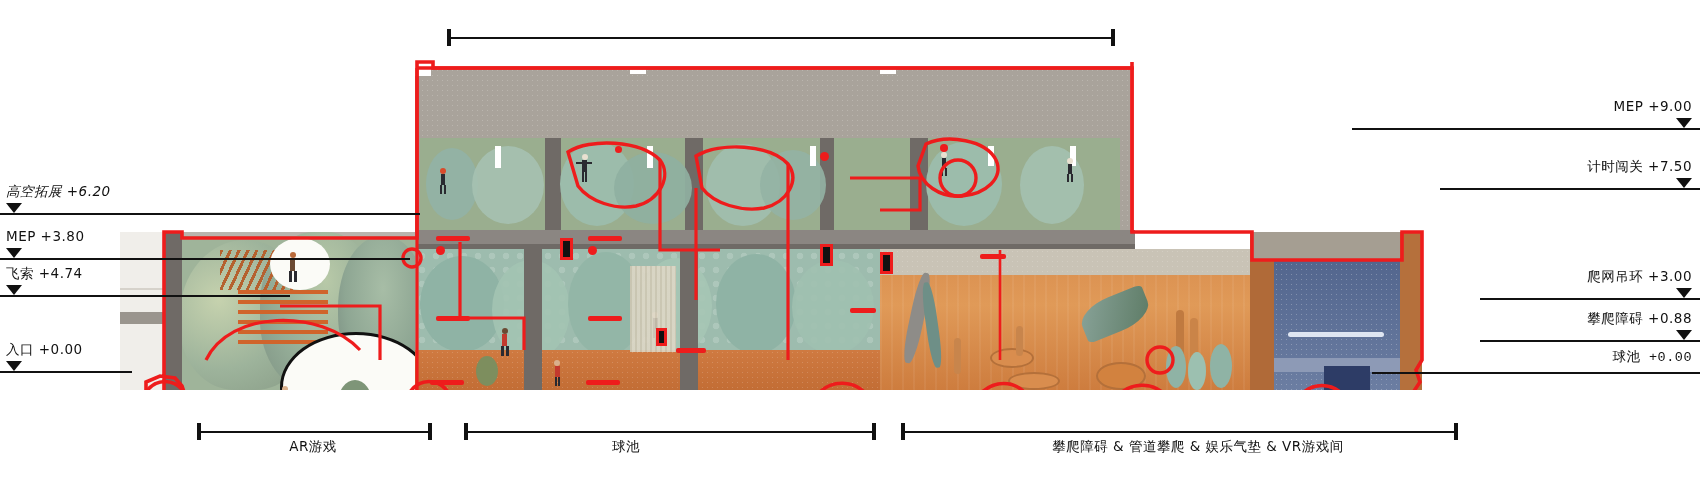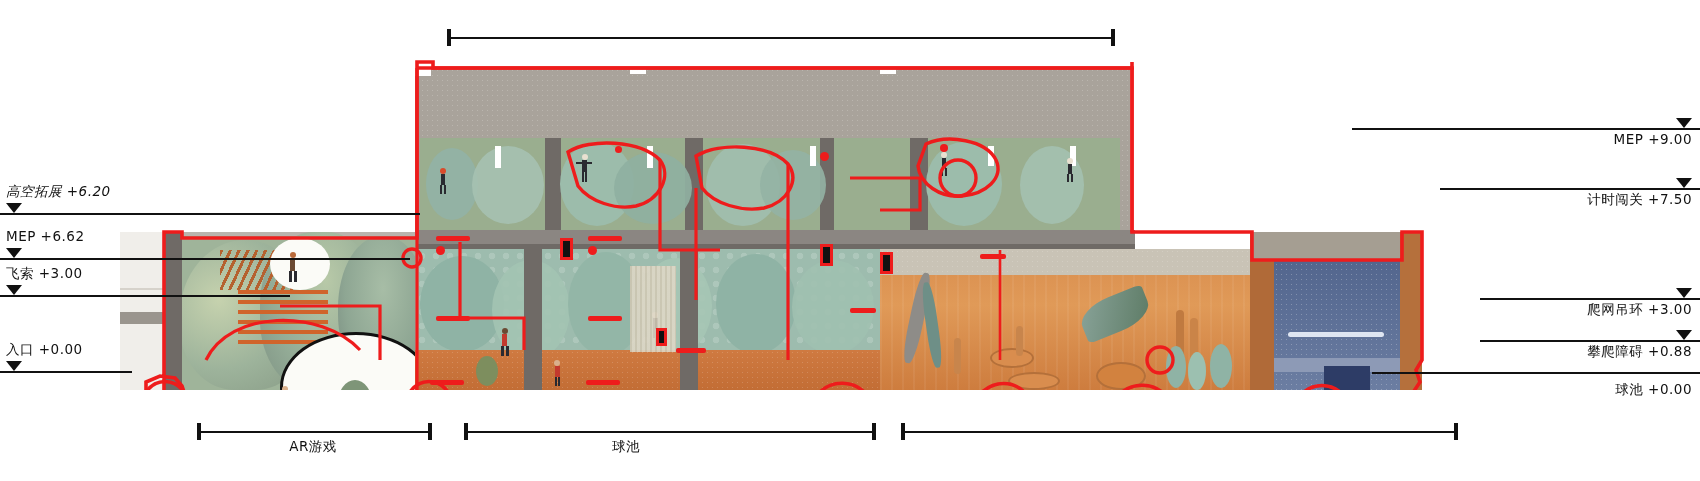--- a/index.html
+++ b/index.html
@@ -5,21 +5,21 @@
   html,body{margin:0;padding:0;background:#ffffff;}
   body{
     font-family:"DejaVu Sans","Liberation Sans",sans-serif;
     width:1700px;height:481px;overflow:hidden;position:relative;
   }
   #stage{position:absolute;left:0;top:0;width:1700px;height:481px;background:#fff;}
 
   
   .lbl{position:absolute;white-space:nowrap;color:#111;font-size:13.5px;letter-spacing:.5px;}
   .lbl.big{font-size:14px;}
-  .lbl.r{transform:translateX(-100%);margin-top:33px;}
+  .lbl.r{transform:translateX(-100%);}
   .lbl.c{transform:translateX(-50%);}
 
   
   .dimline{position:absolute;height:2px;background:#111;}
   .dimtick{position:absolute;width:3.5px;background:#111;}
   .levline{position:absolute;height:1.6px;background:#111;}
   .tri{position:absolute;width:0;height:0;border-left:8px solid transparent;
        border-right:8px solid transparent;border-top:10px solid #111;}
 
   
@@ -295,25 +295,25 @@
     <div class="redblock" style="left:440px;top:178px;width:13px;height:22px;"></div>
     <div class="redblock" style="left:700px;top:184px;width:13px;height:22px;"></div>
     <div class="redblock" style="left:760px;top:192px;width:13px;height:22px;"></div>
     <div class="redblock" style="left:536px;top:268px;width:11px;height:18px;"></div>
   </div>
 
   <div class="lbl" style="left:6px;top:183px;font-style:italic;">高空拓展  +6.20</div>
   <div class="tri" style="left:6px;top:203px;"></div>
   <div class="levline" style="left:0px;top:213px;width:420px;"></div>
 
-  <div class="lbl" style="left:6px;top:228px;">MEP  +6.62</div>
+  <div class="lbl" style="left:6px;top:228px;">MEP  +3.80</div>
   <div class="tri" style="left:6px;top:248px;"></div>
   <div class="levline" style="left:0px;top:258px;width:410px;"></div>
 
-  <div class="lbl" style="left:6px;top:265px;">飞索  +3.00</div>
+  <div class="lbl" style="left:6px;top:265px;">飞索  +4.74</div>
   <div class="tri" style="left:6px;top:285px;"></div>
   <div class="levline" style="left:0px;top:295px;width:290px;"></div>
 
   <div class="lbl" style="left:6px;top:341px;">入口  +0.00</div>
   <div class="tri" style="left:6px;top:361px;"></div>
   <div class="levline" style="left:0px;top:371px;width:132px;"></div>
 
   <div class="lbl r" style="left:1692px;top:98px;">MEP  +9.00</div>
   <div class="tri" style="left:1676px;top:118px;"></div>
   <div class="levline" style="left:1352px;top:128px;width:348px;"></div>
@@ -323,30 +323,31 @@
   <div class="levline" style="left:1440px;top:188px;width:260px;"></div>
 
   <div class="lbl r" style="left:1692px;top:268px;">爬网吊环  +3.00</div>
   <div class="tri" style="left:1676px;top:288px;"></div>
   <div class="levline" style="left:1480px;top:298px;width:220px;"></div>
 
   <div class="lbl r" style="left:1692px;top:310px;">攀爬障碍  +0.88</div>
   <div class="tri" style="left:1676px;top:330px;"></div>
   <div class="levline" style="left:1480px;top:340px;width:220px;"></div>
 
-  <div class="lbl r" style="left:1692px;top:348px;">球池  +0.00</div>
+  <div class="lbl r" style="left:1692px;top:348px;font-family:Liberation Mono, monospace;">球池  +0.00</div>
   <div class="levline" style="left:1372px;top:372px;width:328px;"></div>
 
   <div class="dimline" style="left:199px;top:431px;width:231px;"></div>
   <div class="dimtick" style="left:197px;top:423px;height:17px;"></div>
   <div class="dimtick" style="left:428px;top:423px;height:17px;"></div>
   <div class="lbl c" style="left:313px;top:438px;">AR游戏</div>
 
   <div class="dimline" style="left:466px;top:431px;width:408px;"></div>
   <div class="dimtick" style="left:464px;top:423px;height:17px;"></div>
   <div class="dimtick" style="left:872px;top:423px;height:17px;"></div>
   <div class="lbl c" style="left:626px;top:438px;">球池</div>
 
   <div class="dimline" style="left:903px;top:431px;width:553px;"></div>
   <div class="dimtick" style="left:901px;top:423px;height:17px;"></div>
   <div class="dimtick" style="left:1454px;top:423px;height:17px;"></div>
+  <div class="lbl c" style="left:1198px;top:438px;">攀爬障碍 &amp; 管道攀爬 &amp; 娱乐气垫 &amp; VR游戏间</div>
 
 </div>
 
 </body></html>

